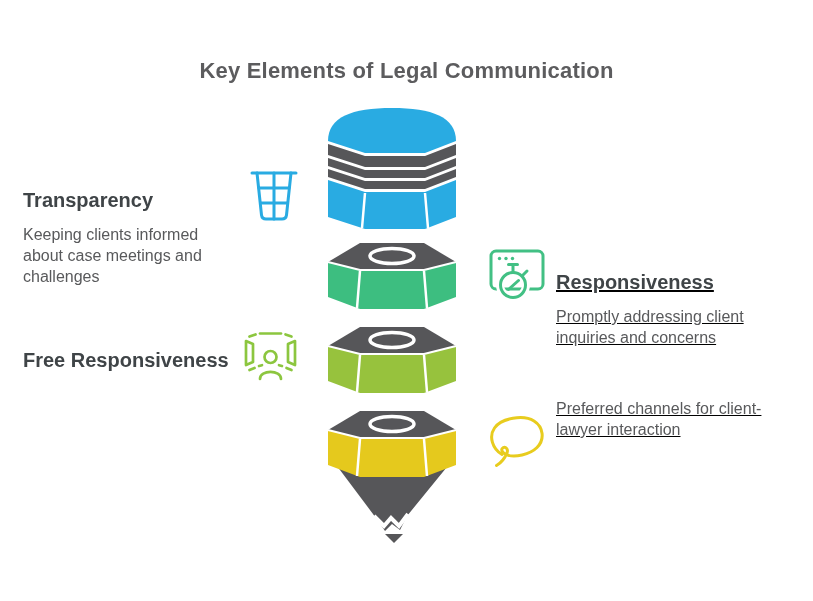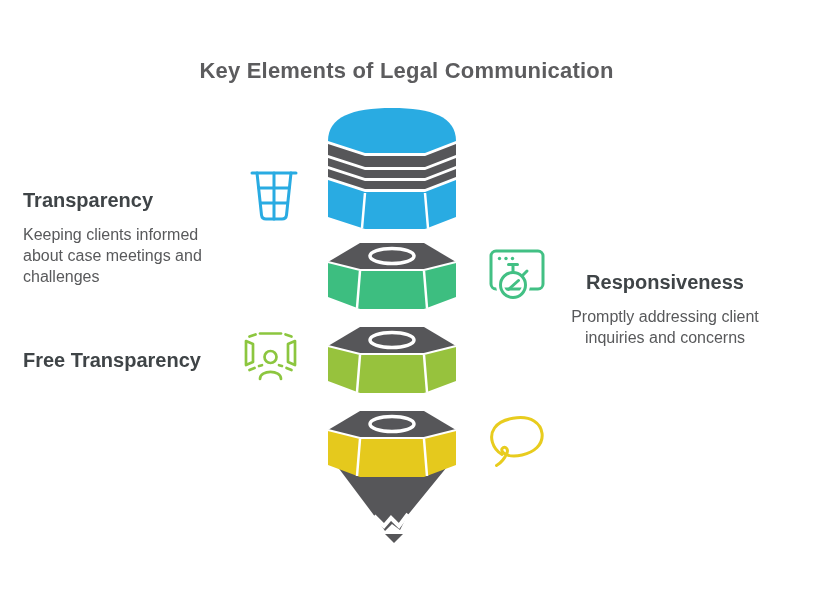--- a/index.html
+++ b/index.html
@@ -14,21 +14,21 @@
   .funnel-svg{position:absolute;left:0;top:0;}
   .item{position:absolute;}
   .item h2{
     margin:0 0 11px 0;font-size:20px;line-height:26px;font-weight:700;color:#3f4447;
   }
   .item p{
     margin:0;font-size:16px;line-height:21px;color:#58595b;
   }
   .item-left{width:206px;}
   .item-left h2{white-space:nowrap;}
-  .item-right{width:218px;text-align:center;}
+  .item-right{width:218px;text-align:left;text-decoration:underline;}
   .icon-box{position:absolute;}
   #item-transparency{right:584px;top:187px;}
   #item-free-consultations{right:584px;top:347px;}
   #item-responsiveness{left:556px;top:269px;}
   #item-communication-methods{left:556px;top:398px;}
   #icon-transparency{left:249px;top:169px;}
   #icon-responsiveness{left:489px;top:249px;}
   #icon-free-consultations{left:243px;top:329px;}
   #icon-communication-methods{left:486px;top:410px;}
 </style>
@@ -150,19 +150,20 @@
     <h2>Transparency</h2>
     <p>Keeping clients informed about case meetings and challenges</p>
   </div>
 
   <div class="item item-right" id="item-responsiveness">
     <h2>Responsiveness</h2>
     <p>Promptly addressing client inquiries and concerns</p>
   </div>
 
   <div class="item item-left" id="item-free-consultations">
-    <h2>Free Transparency</h2>
+    <h2>Free Responsiveness</h2>
   </div>
 
   <div class="item item-right" id="item-communication-methods">
+    <p>Preferred channels for client-lawyer interaction</p>
   </div>
 
 </div>
 
 </body></html>

